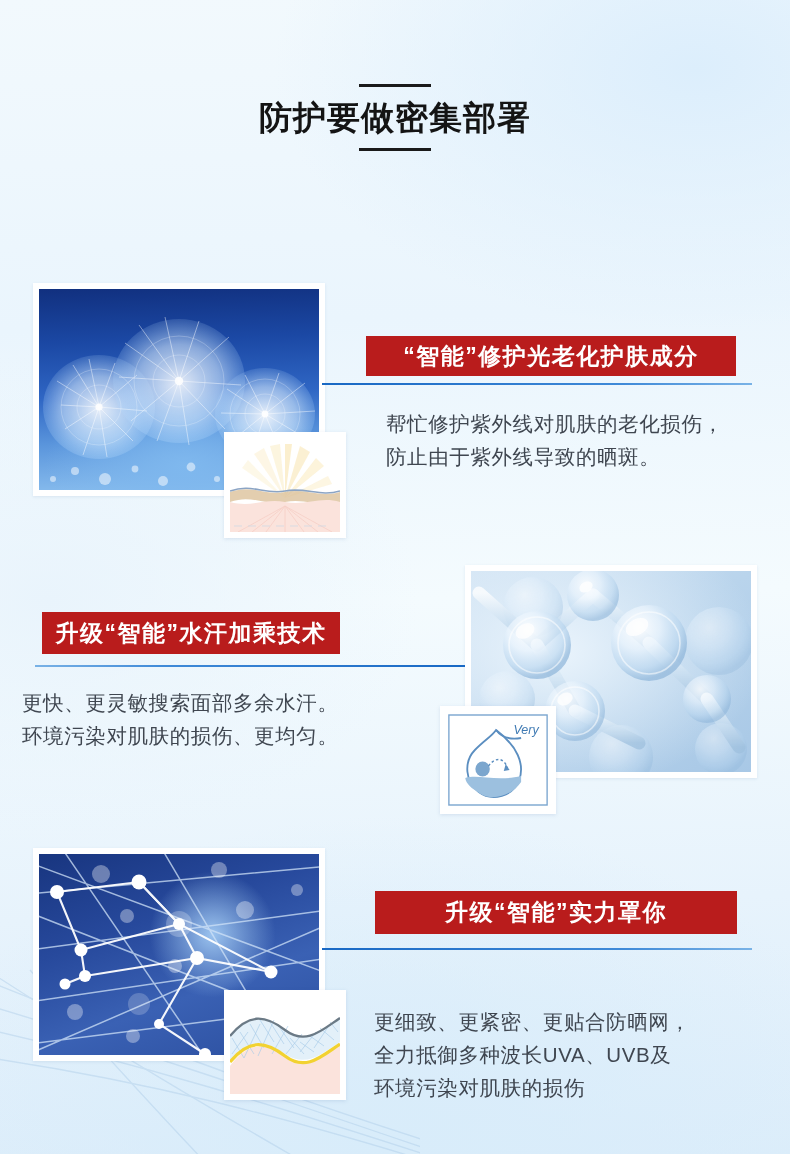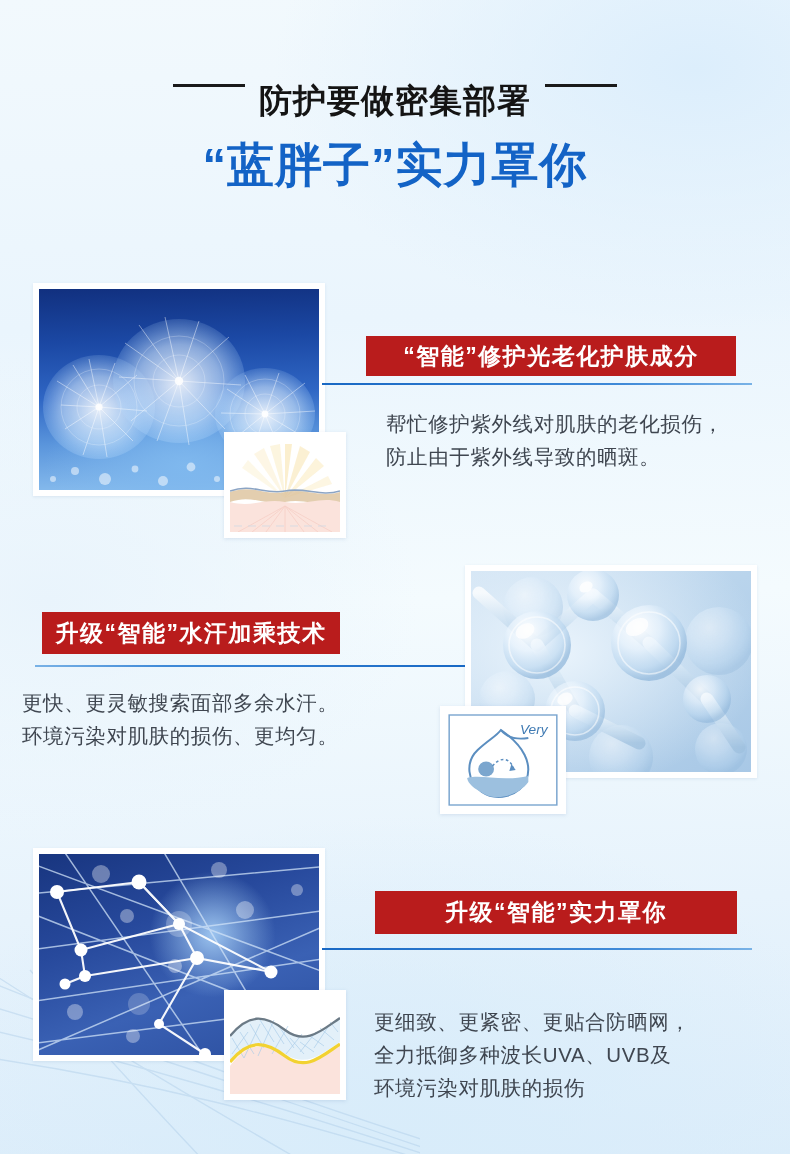--- a/index.html
+++ b/index.html
@@ -16,22 +16,22 @@
       radial-gradient(ellipse 760px 520px at 50% 100%, #d8ecfa 0%, rgba(216,236,250,0) 65%),
       linear-gradient(178deg, #f2f9fd 0%, #eaf5fd 28%, #f4fbfe 52%, #e7f3fc 78%, #dcedfa 100%);
   }
 
   
   .bg-streaks { position:absolute; left:0; bottom:0; width:420px; height:190px;
                 pointer-events:none; opacity:.55; }
 
   
   .header { position:absolute; left:0; top:0; width:790px; text-align:center; }
-  .kicker-row { display:flex; justify-content:center; gap:14px;
-                margin-top:84px; }
+  .kicker-row { display:flex; align-items:center; justify-content:center; gap:14px;
+                margin-top:84px;flex-direction:column; }
   .kicker-dash { width:72px; height:3px; background:#1a1a1a; }
   .kicker-text { font-size:33px; font-weight:bold; color:#141414; letter-spacing:1px;
                  line-height:1; white-space:nowrap; }
   .headline { margin-top:22px; font-size:47px; font-weight:bold; color:#1363c6;
               letter-spacing:1px; line-height:1.1; white-space:nowrap; }
 
   
   .photo-frame { position:absolute; background:#ffffff; padding:6px;
                  box-shadow:0 1px 3px rgba(40,80,140,.10); }
   .photo { width:100%; height:100%; position:relative; overflow:hidden; }
@@ -75,21 +75,20 @@
     <path d="M30,6 C90,74 150,140 205,198"></path>
   </g>
 </svg>
 
 <div class="header">
   <div class="kicker-row">
     <span class="kicker-dash"></span>
     <span class="kicker-text">防护要做密集部署</span>
     <span class="kicker-dash"></span>
   </div>
-  <div class="headline">“蓝胖子”实力罩你</div>
 </div>
 
 <div class="photo-frame" style="left:33px; top:283px; width:292px; height:213px;">
   <div class="photo ph1">
     <svg viewBox="0 0 280 201" preserveAspectRatio="none" style="position:absolute;inset:0;width:100%;height:100%;">
       <defs>
         <radialGradient id="pet" cx="50%" cy="52%" r="54%">
           <stop offset="0%" stop-color="#ffffff" stop-opacity=".95"></stop>
           <stop offset="58%" stop-color="#dbeeff" stop-opacity=".62"></stop>
           <stop offset="100%" stop-color="#b7dcff" stop-opacity=".12"></stop>
@@ -239,21 +238,21 @@
 
 <div class="rule rtl" style="left:35px; top:665px; width:430px;"></div>
 
 <div class="banner" style="left:42px; top:612px; width:298px; height:42px;">
   <span>升级“智能”水汗加乘技术</span>
 </div>
 
 <div class="body-text" style="left:22px; top:686px; width:420px;">更快、更灵敏搜索面部多余水汗。
 环境污染对肌肤的损伤、更均匀。</div>
 
-<div class="inset" style="left:440px; top:706px; width:126px; height:108px;">
+<div class="inset" style="left:440px; top:706px; width:116px; height:108px;">
   <div class="inset-in">
     <svg viewBox="0 0 108 96" preserveAspectRatio="none" style="position:absolute;inset:0;width:100%;height:100%;background:#fff;">
       <rect x="3" y="3" width="102" height="90" fill="none" stroke="#7aa5cf" stroke-width="1.4"></rect>
       <path d="M52,18 C74,34 82,52 76,68 C70,84 48,90 34,80
                C20,70 18,50 30,38 C40,28 48,24 52,18 Z" fill="#ffffff" stroke="#5b8ec0" stroke-width="1.9"></path>
       <path d="M52,18 C58,26 66,28 78,26" fill="none" stroke="#5b8ec0" stroke-width="1.9"></path>
       <path d="M20,66 C34,62 52,70 78,64 L78,70 C70,82 50,90 36,82 C26,76 21,72 20,66 Z" fill="#9cc0df"></path>
       <circle cx="38" cy="57" r="7.5" fill="#7ba6ce"></circle>
       <path d="M44,54 C52,44 60,46 64,56" fill="none" stroke="#5b8ec0" stroke-width="1.4" stroke-dasharray="2.6 2.4"></path>
       <path d="M62,52 L66,58 L60,59 Z" fill="#5b8ec0"></path>

